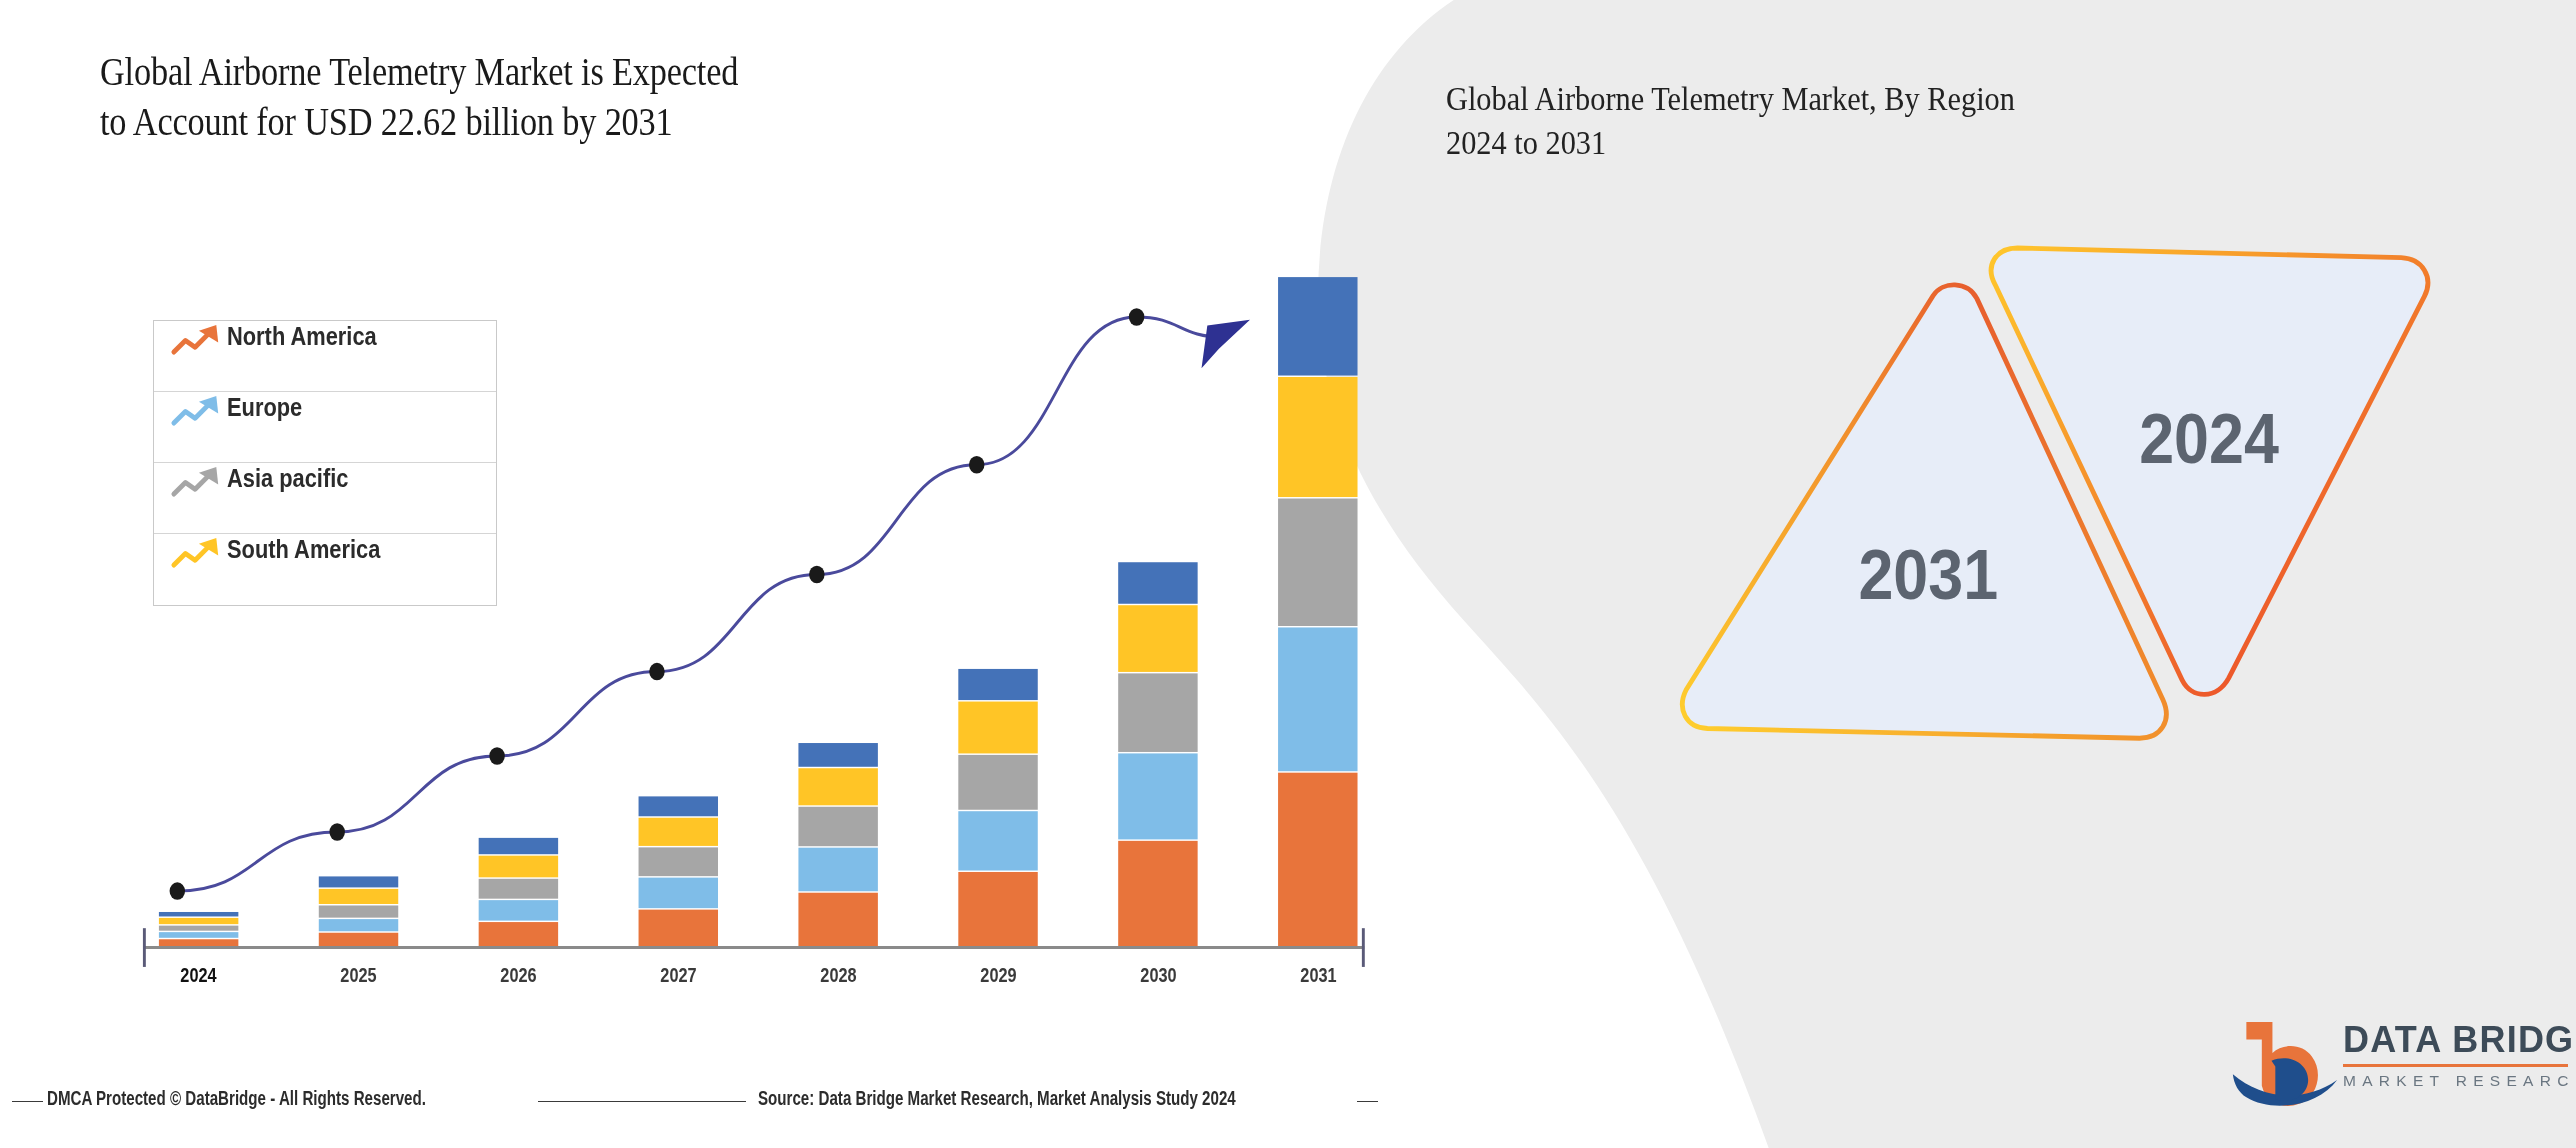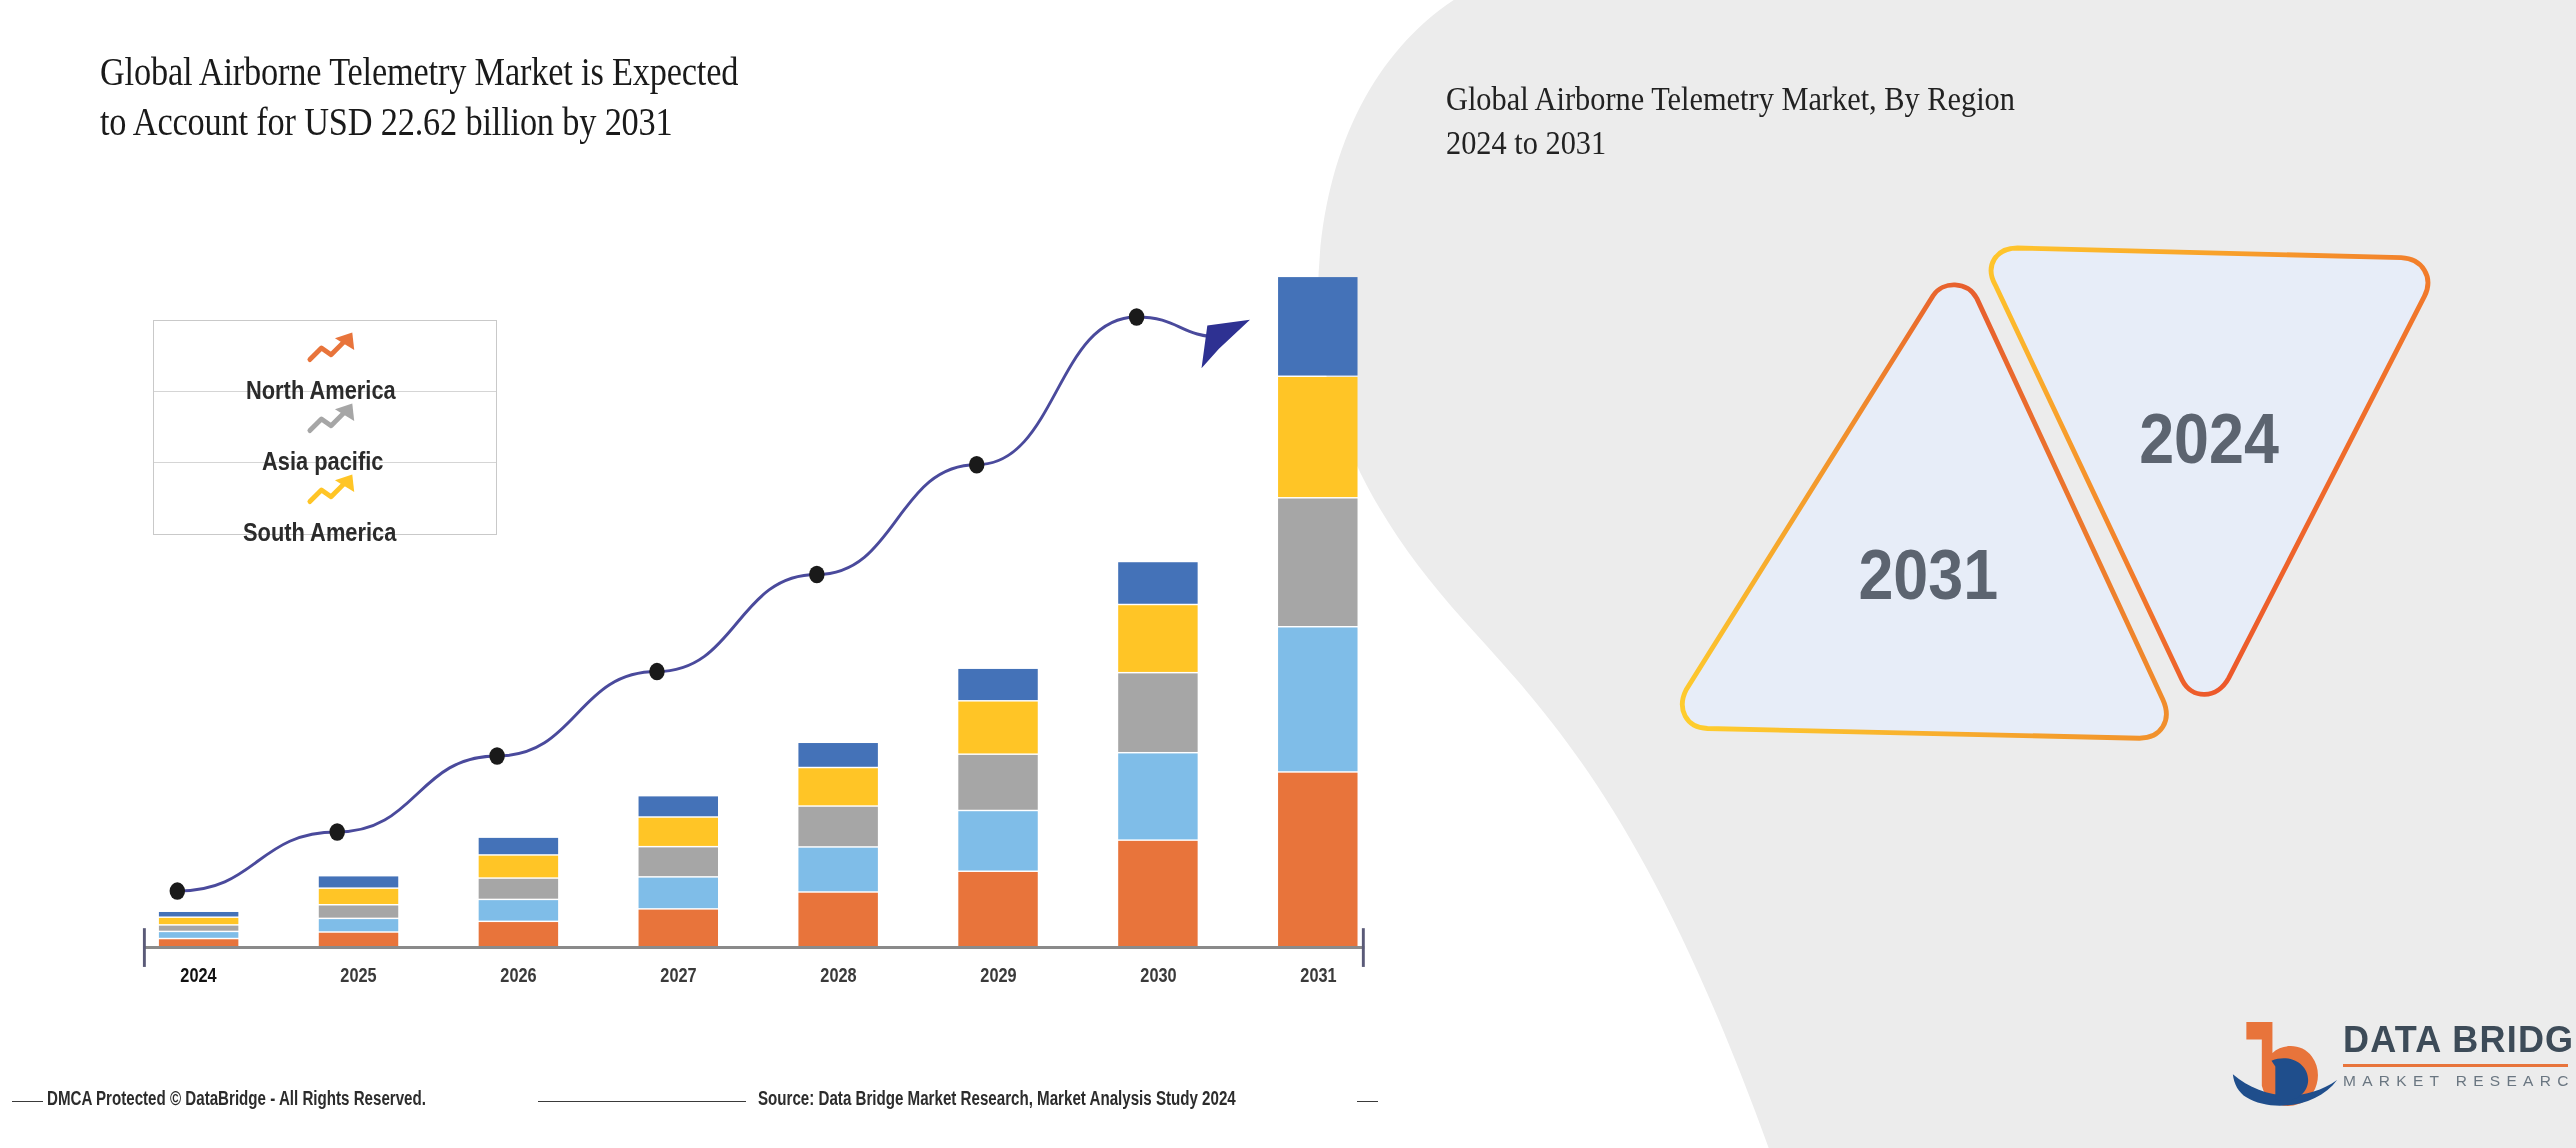--- a/index.html
+++ b/index.html
@@ -30,22 +30,22 @@
     transform:scaleX(0.92);transform-origin:left top;
   }
   .panel-heading div{white-space:nowrap;}
 
   
   .legend{
     position:absolute;left:153px;top:320px;width:344px;z-index:5;
     background:#fff;border:1px solid #c9c9c9;box-sizing:border-box;
   }
   .legend-row{
-    display:flex;align-items:center;height:71px;box-sizing:border-box;
-    border-bottom:1px solid #d5d5d5;padding-left:15.5px;flex-direction:column;
+    display:flex;align-items:flex-start;height:71px;box-sizing:border-box;
+    border-bottom:1px solid #d5d5d5;padding-left:15.5px;
   }
   .legend-row:last-child{border-bottom:none;}
   .legend-ico{width:54px;height:39px;flex:0 0 54px;display:block;}
   .legend-label{
     font-size:26px;color:#2b2b2b;white-space:nowrap;
     transform:scaleX(0.84);transform-origin:left center;
     font-weight:600;letter-spacing:0px;margin-left:3.9px;
   }
 
   
@@ -211,20 +211,27 @@
   <div class="legend">
       <div class="legend-row">
         <svg class="legend-ico" viewBox="0 0 56 40">
           <polyline points="4,32 16,20 26,27 44,9" fill="none" stroke="#E8743B" stroke-width="5" stroke-linecap="round" stroke-linejoin="round"></polyline>
           <polygon points="48,4 50,22 30,10" fill="#E8743B"></polygon>
         </svg>
         <span class="legend-label">North America</span>
       </div>
       <div class="legend-row">
         <svg class="legend-ico" viewBox="0 0 56 40">
+          <polyline points="4,32 16,20 26,27 44,9" fill="none" stroke="#7FBDE8" stroke-width="5" stroke-linecap="round" stroke-linejoin="round"></polyline>
+          <polygon points="48,4 50,22 30,10" fill="#7FBDE8"></polygon>
+        </svg>
+        <span class="legend-label">Europe</span>
+      </div>
+      <div class="legend-row">
+        <svg class="legend-ico" viewBox="0 0 56 40">
           <polyline points="4,32 16,20 26,27 44,9" fill="none" stroke="#A6A6A6" stroke-width="5" stroke-linecap="round" stroke-linejoin="round"></polyline>
           <polygon points="48,4 50,22 30,10" fill="#A6A6A6"></polygon>
         </svg>
         <span class="legend-label">Asia pacific</span>
       </div>
       <div class="legend-row">
         <svg class="legend-ico" viewBox="0 0 56 40">
           <polyline points="4,32 16,20 26,27 44,9" fill="none" stroke="#FFC526" stroke-width="5" stroke-linecap="round" stroke-linejoin="round"></polyline>
           <polygon points="48,4 50,22 30,10" fill="#FFC526"></polygon>
         </svg>

